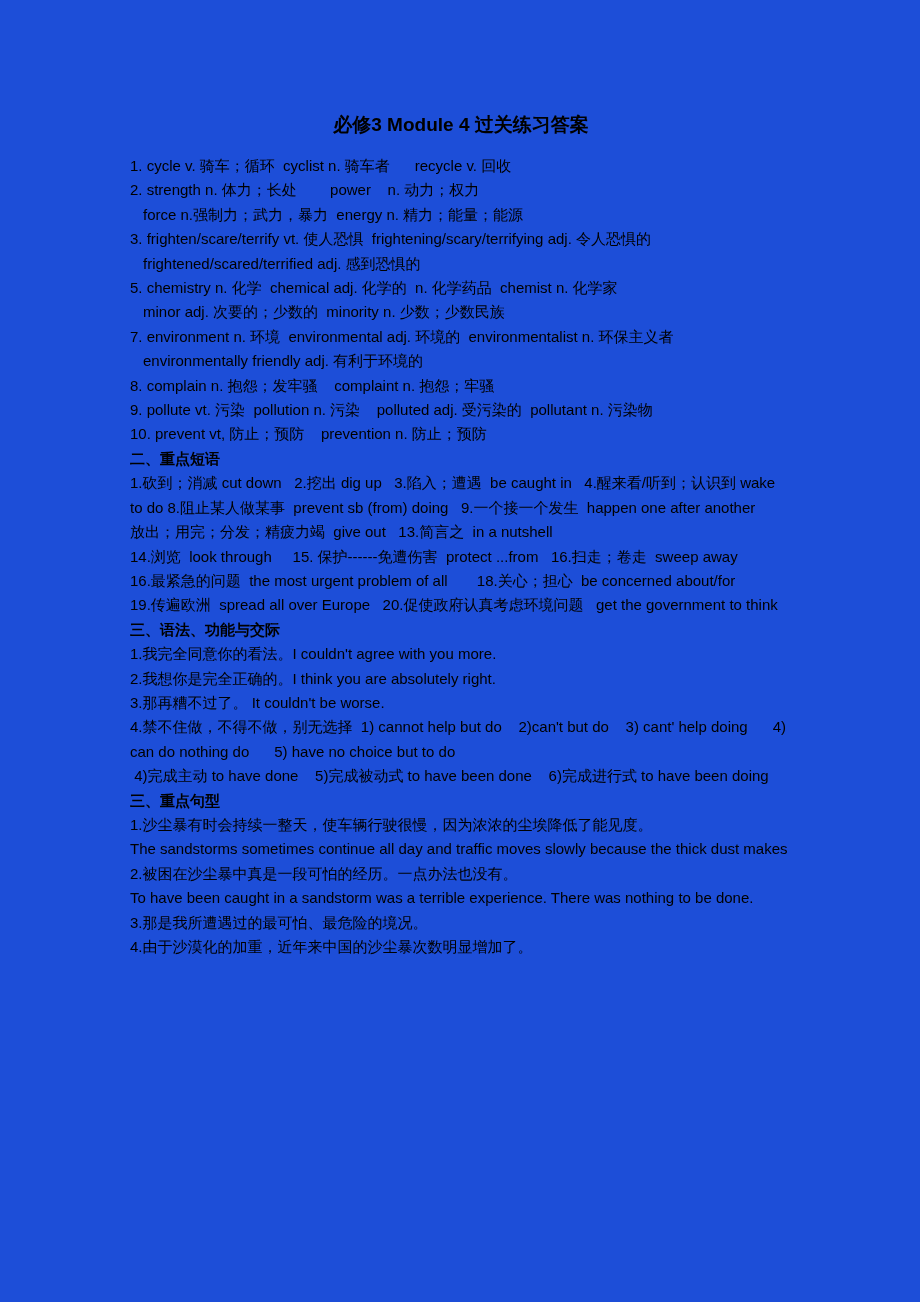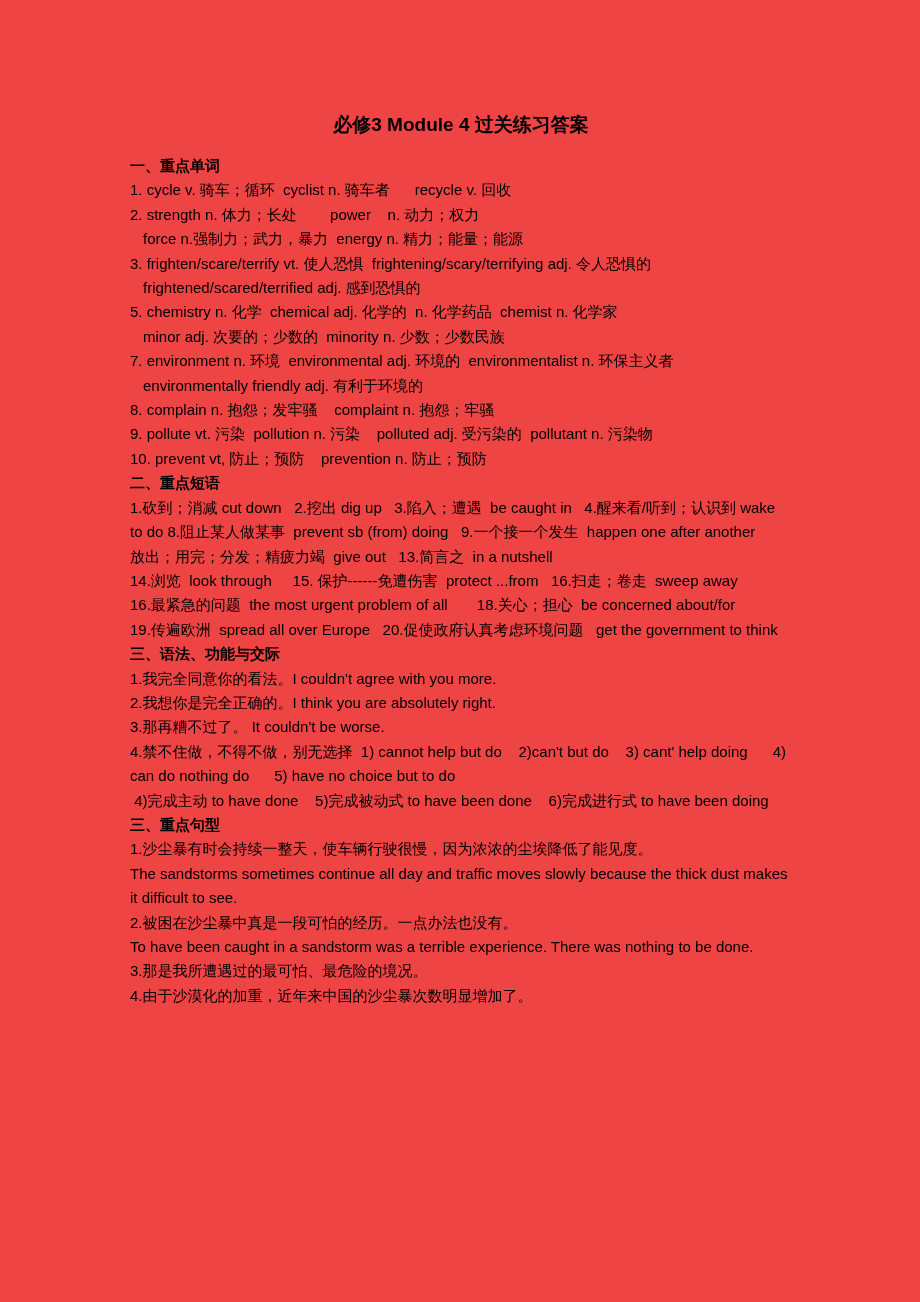--- a/index.html
+++ b/index.html
@@ -4,21 +4,21 @@
 <style>
   html, body {
     margin: 0;
     padding: 0;
     background: #ffffff;
   }
   .page {
     width: 920px;
     min-height: 1302px;
     box-sizing: border-box;
-    background: #ef4444;
+    background: #1d4ed8;
     padding: 112px 128px 42px 130px;
     font-family: "Liberation Sans", "DejaVu Sans", sans-serif;
     color: #000000;
   }
   .doc-title {
     font-size: 19px;
     font-weight: bold;
     text-align: center;
     margin: 0 0 16px 0;
     line-height: 26px;
@@ -38,21 +38,20 @@
   .block.line-indent {
     padding-left: 13px;
   }
 </style>
 </head>
 <body>
 
 <div class="page">
   <h1 class="doc-title">必修3 Module 4 过关练习答案</h1>
   <div class="doc-body" id="doc-body">
-      <div class="block heading">一、重点单词</div>
       <div class="block line">1. cycle v. 骑车；循环  cyclist n. 骑车者      recycle v. 回收</div>
       <div class="block line">2. strength n. 体力；长处        power    n. 动力；权力</div>
       <div class="block line-indent">force n.强制力；武力，暴力  energy n. 精力；能量；能源</div>
       <div class="block line">3. frighten/scare/terrify vt. 使人恐惧  frightening/scary/terrifying adj. 令人恐惧的</div>
       <div class="block line-indent">frightened/scared/terrified adj. 感到恐惧的</div>
       <div class="block line">5. chemistry n. 化学  chemical adj. 化学的  n. 化学药品  chemist n. 化学家</div>
       <div class="block line-indent">minor adj. 次要的；少数的  minority n. 少数；少数民族</div>
       <div class="block line">7. environment n. 环境  environmental adj. 环境的  environmentalist n. 环保主义者</div>
       <div class="block line-indent">environmentally friendly adj. 有利于环境的</div>
       <div class="block line">8. complain n. 抱怨；发牢骚    complaint n. 抱怨；牢骚</div>
@@ -68,19 +67,18 @@
       <div class="block heading">三、语法、功能与交际</div>
       <div class="block line">1.我完全同意你的看法。I couldn't agree with you more.</div>
       <div class="block line">2.我想你是完全正确的。I think you are absolutely right.</div>
       <div class="block line">3.那再糟不过了。 It couldn't be worse.</div>
       <div class="block line">4.禁不住做，不得不做，别无选择  1) cannot help but do    2)can't but do    3) cant' help doing      4)</div>
       <div class="block line">can do nothing do      5) have no choice but to do</div>
       <div class="block line"> 4)完成主动 to have done    5)完成被动式 to have been done    6)完成进行式 to have been doing</div>
       <div class="block heading">三、重点句型</div>
       <div class="block line">1.沙尘暴有时会持续一整天，使车辆行驶很慢，因为浓浓的尘埃降低了能见度。</div>
       <div class="block line">The sandstorms sometimes continue all day and traffic moves slowly because the thick dust makes</div>
-      <div class="block line">it difficult to see.</div>
       <div class="block line">2.被困在沙尘暴中真是一段可怕的经历。一点办法也没有。</div>
       <div class="block line">To have been caught in a sandstorm was a terrible experience. There was nothing to be done.</div>
       <div class="block line">3.那是我所遭遇过的最可怕、最危险的境况。</div>
       <div class="block line">4.由于沙漠化的加重，近年来中国的沙尘暴次数明显增加了。</div>
     </div>
 </div>
 
 </body></html>

